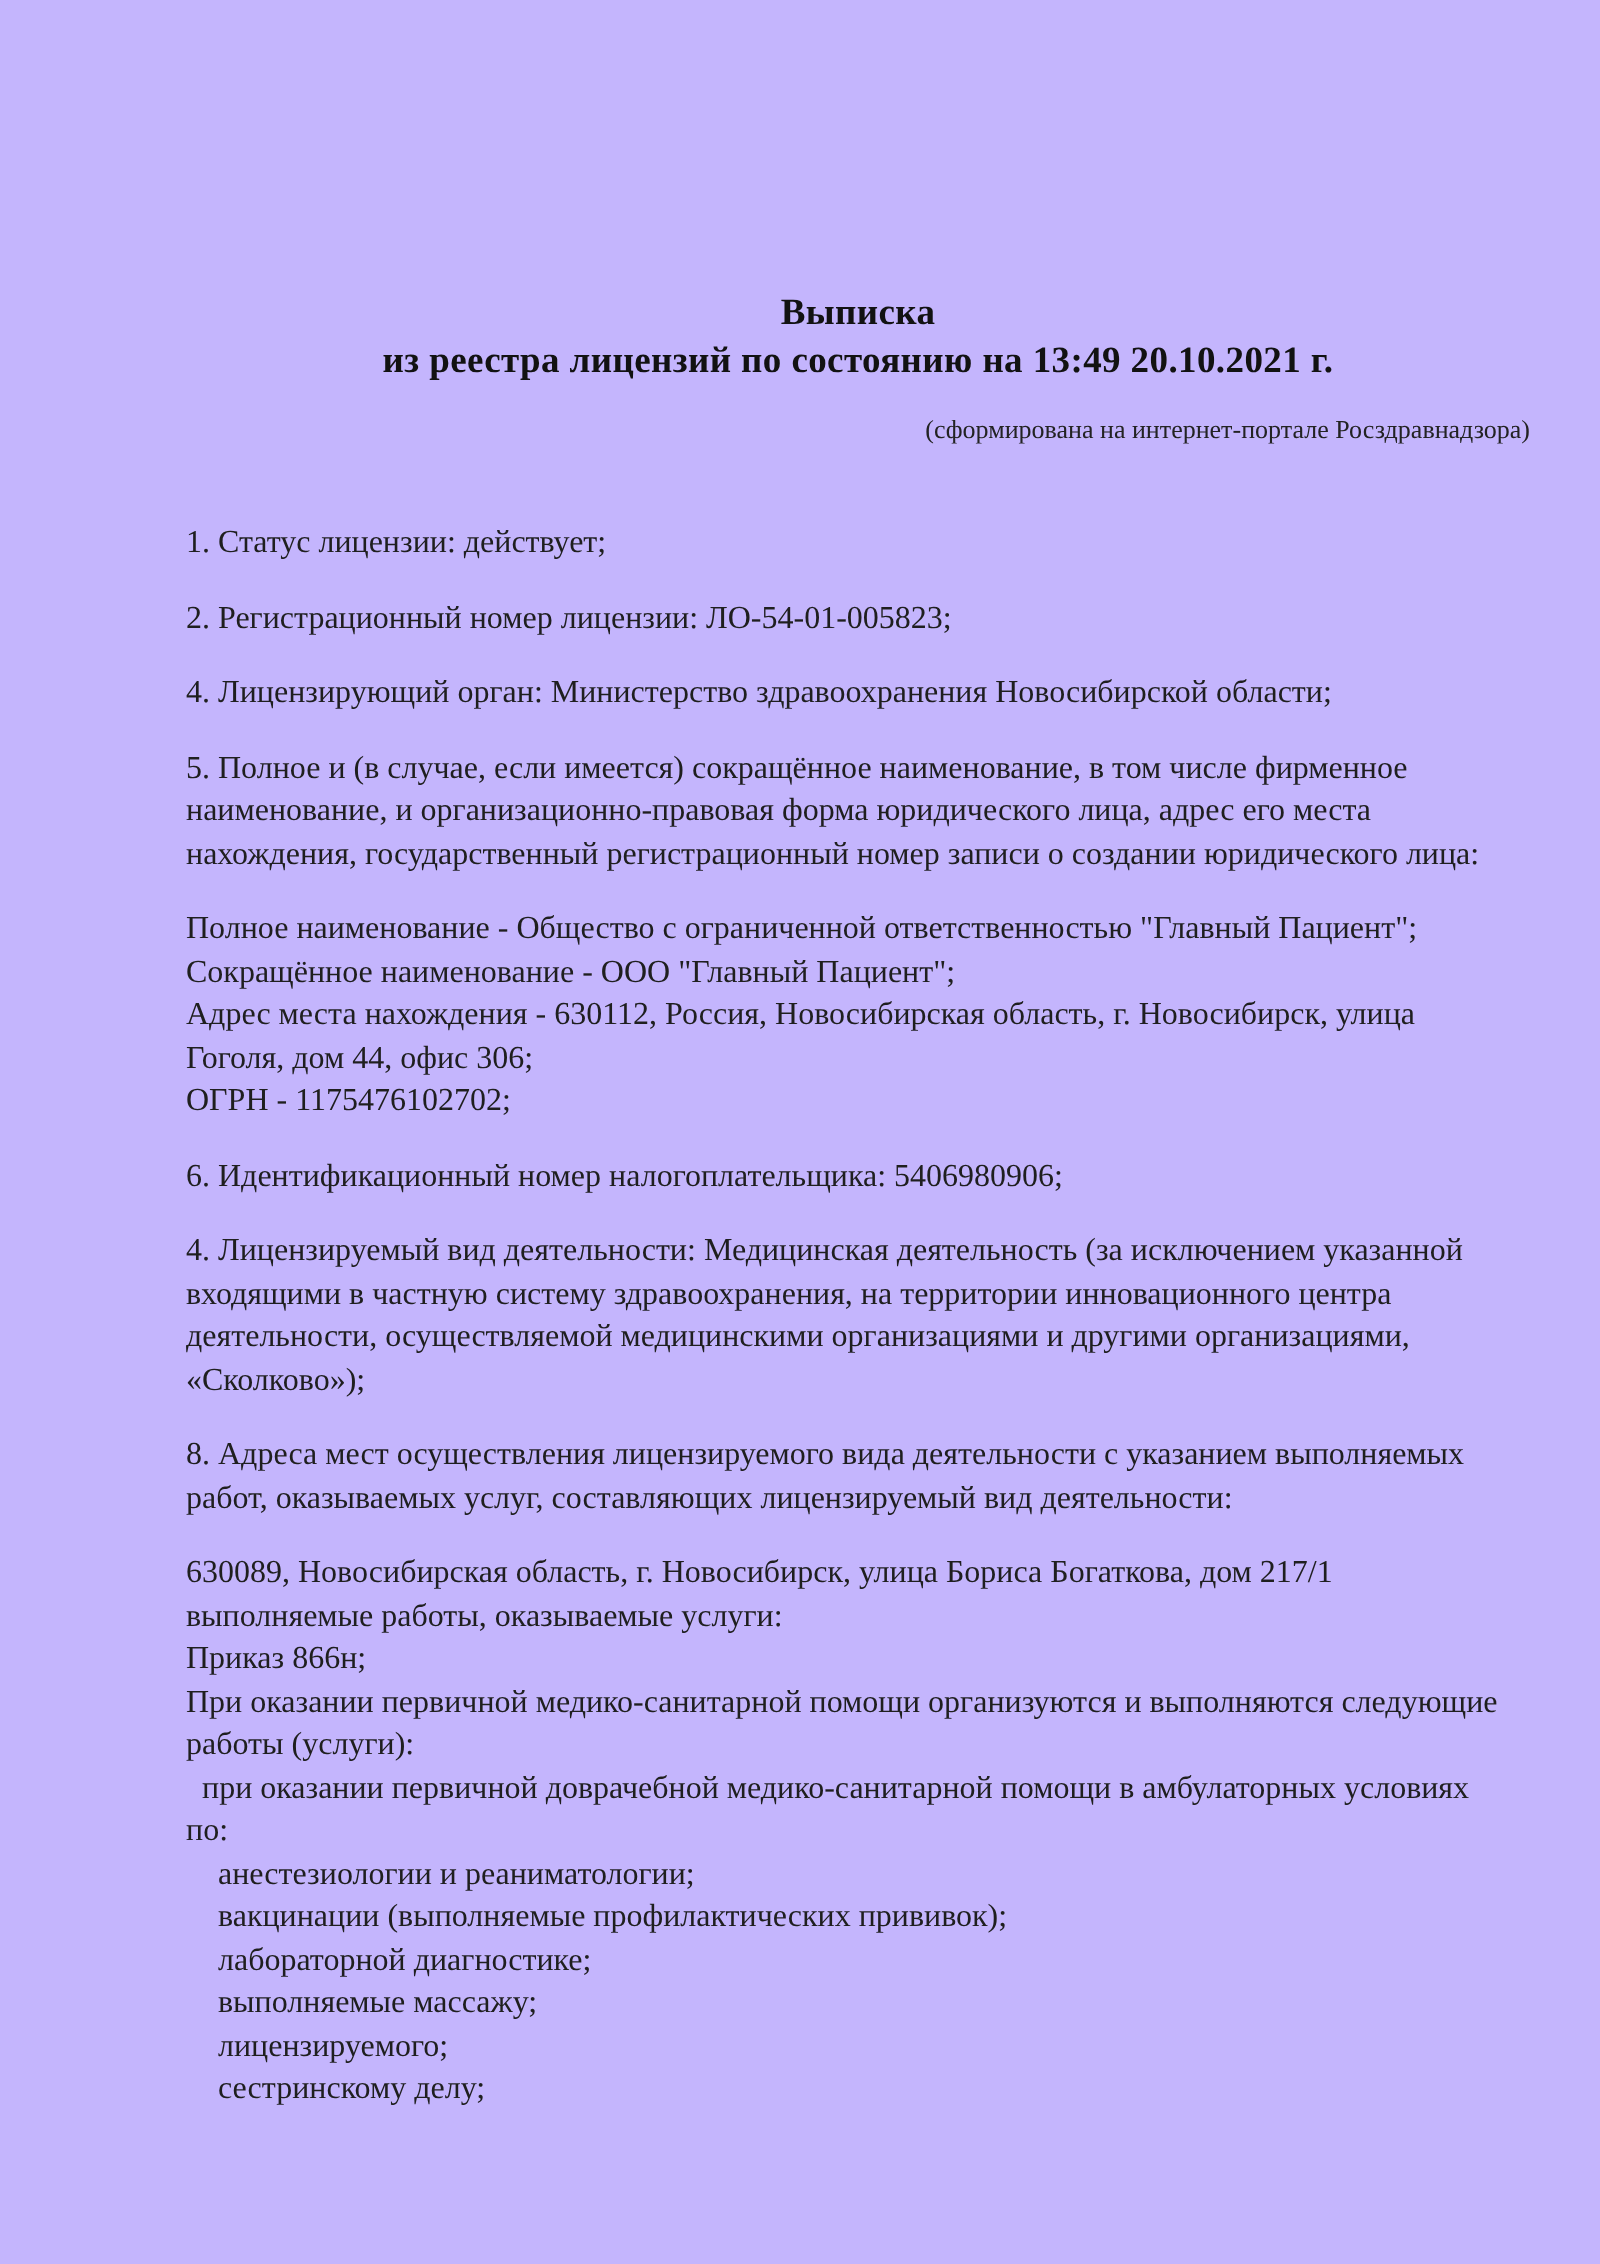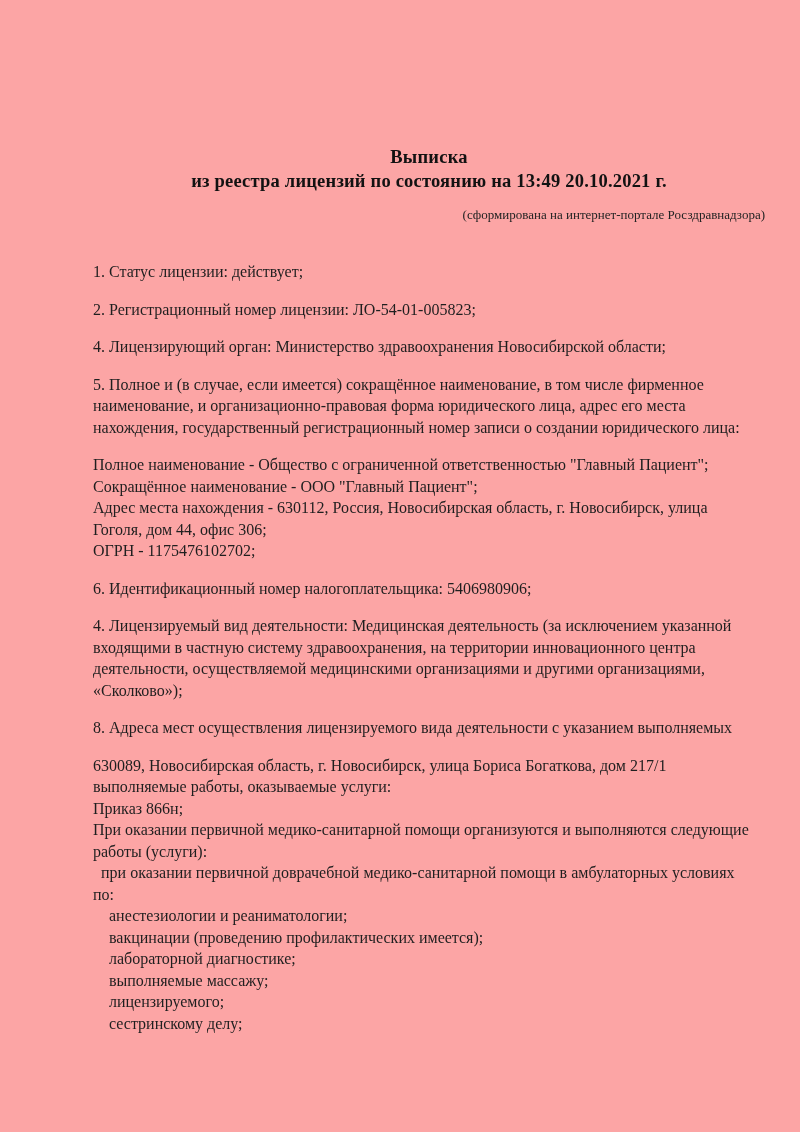--- a/index.html
+++ b/index.html
@@ -12,21 +12,21 @@
     height: 1132px;
     overflow: hidden;
     font-family: "Liberation Serif", "DejaVu Serif", serif;
     color: #1f1f1f;
   }
   .page {
     box-sizing: border-box;
     width: 800px;
     height: 1132px;
     padding: 145px 35px 30px 93px;
-    background: #fca5a5;
+    background: #c4b5fd;
   }
   .title {
     text-align: center;
     font-weight: bold;
     font-size: 18.5px;
     line-height: 24px;
     color: #121212;
     letter-spacing: 0.2px;
   }
   .subtitle {
@@ -96,32 +96,33 @@
 
     <div class="para">
       <div class="ln">4. Лицензируемый вид деятельности: Медицинская деятельность (за исключением указанной</div>
       <div class="ln">входящими в частную систему здравоохранения, на территории инновационного центра</div>
       <div class="ln">деятельности, осуществляемой медицинскими организациями и другими организациями,</div>
       <div class="ln">«Сколково»);</div>
     </div>
 
     <div class="para">
       <div class="ln">8. Адреса мест осуществления лицензируемого вида деятельности с указанием выполняемых</div>
+      <div class="ln">работ, оказываемых услуг, составляющих лицензируемый вид деятельности:</div>
     </div>
 
     <div class="para">
       <div class="ln">630089, Новосибирская область, г. Новосибирск, улица Бориса Богаткова, дом 217/1</div>
       <div class="ln">выполняемые работы, оказываемые услуги:</div>
       <div class="ln">Приказ 866н;</div>
       <div class="ln">При оказании первичной медико-санитарной помощи организуются и выполняются следующие</div>
       <div class="ln">работы (услуги):</div>
       <div class="ln">  при оказании первичной доврачебной медико-санитарной помощи в амбулаторных условиях</div>
       <div class="ln">по:</div>
       <div class="ln">    анестезиологии и реаниматологии;</div>
-      <div class="ln">    вакцинации (проведению профилактических имеется);</div>
+      <div class="ln">    вакцинации (выполняемые профилактических прививок);</div>
       <div class="ln">    лабораторной диагностике;</div>
       <div class="ln">    выполняемые массажу;</div>
       <div class="ln">    лицензируемого;</div>
       <div class="ln">    сестринскому делу;</div>
     </div>
 
   </div>
 </div>
 
 </body></html>

